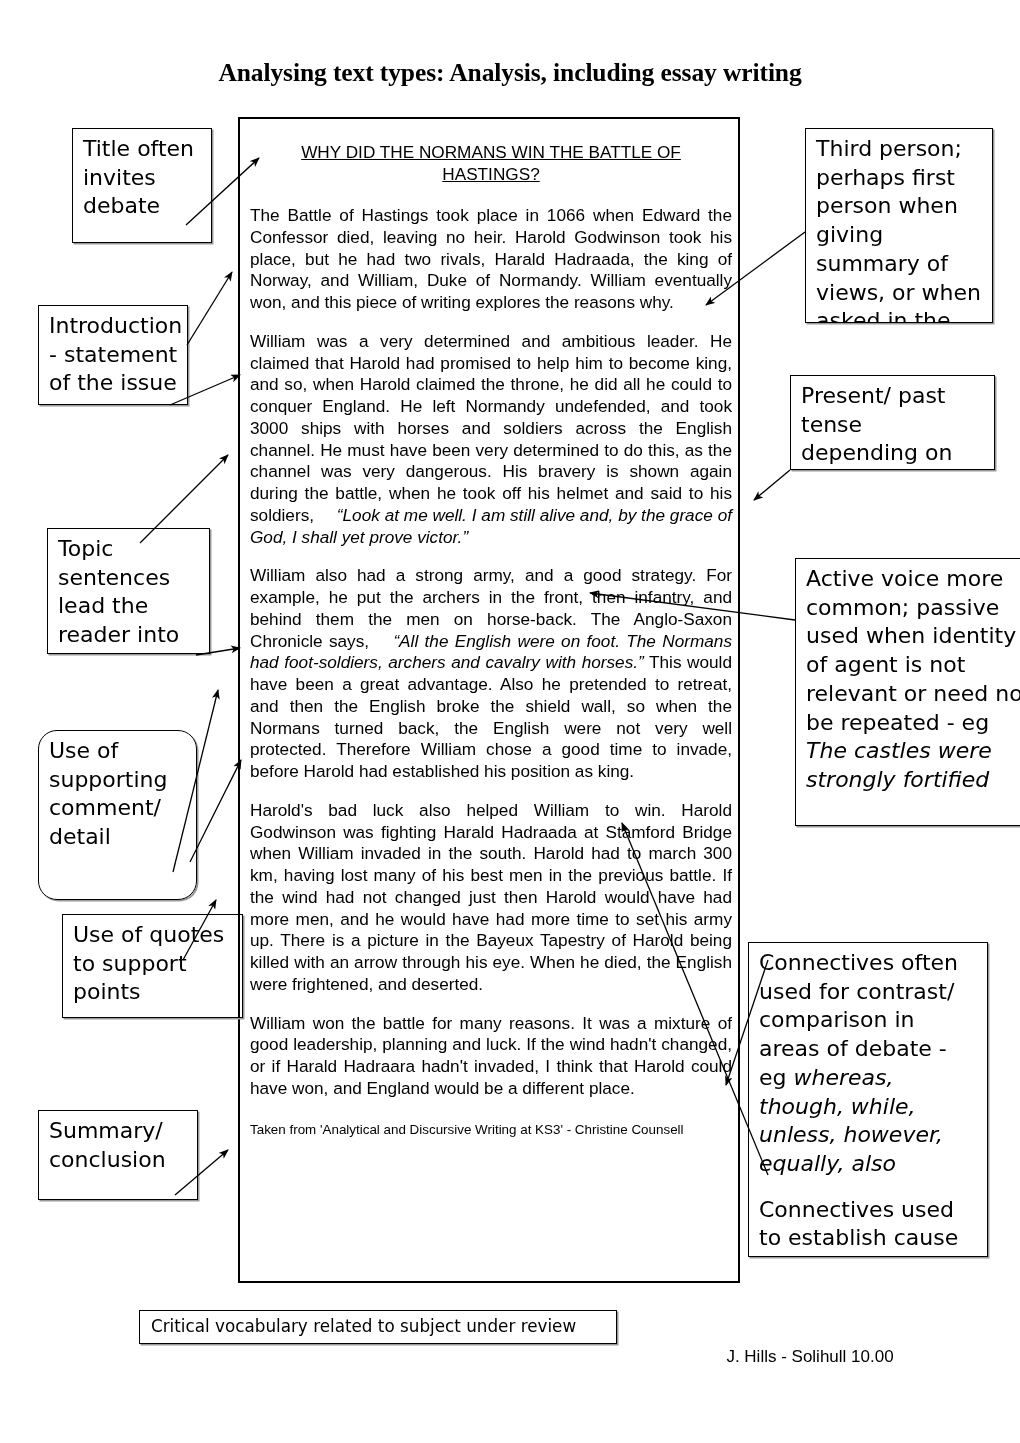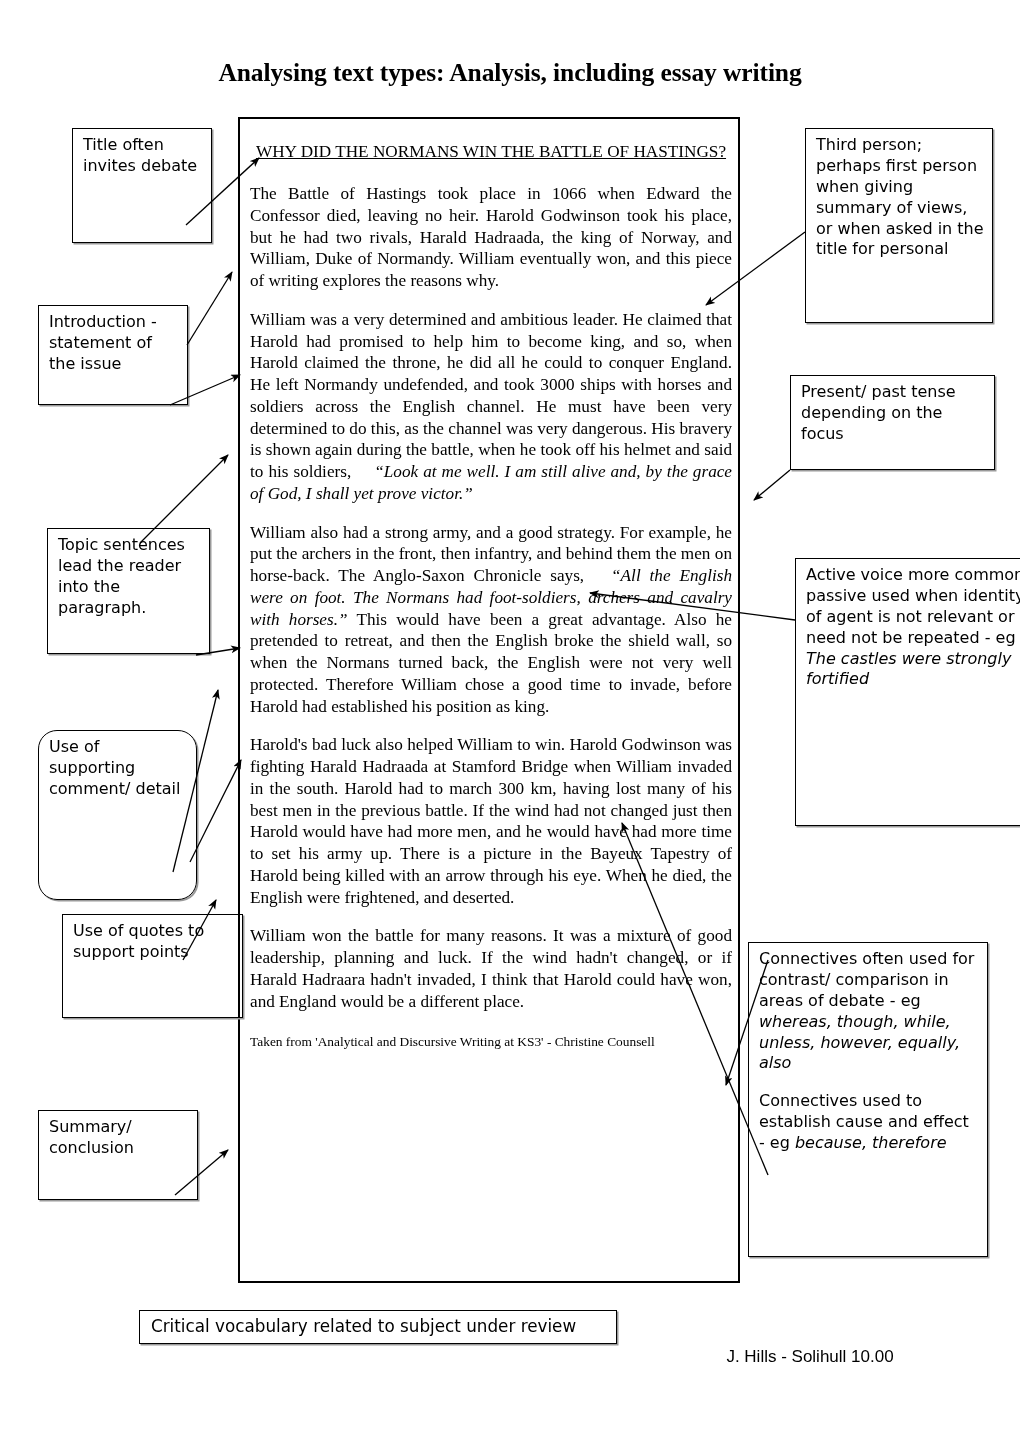--- a/index.html
+++ b/index.html
@@ -35,21 +35,20 @@
   
   #essay-frame {
     position: absolute;
     left: 238px;
     top: 117px;
     width: 502px;
     height: 1166px;
     border: 2px solid #000000;
     box-sizing: border-box;
     background: transparent;
-    font-family: Liberation Serif, serif;
   }
   #essay-inner {
     position: absolute;
     left: 10px;
     top: 10px;
     width: 482px;
   }
   #essay-heading {
     font-size: 17.2px;
     text-align: center;
@@ -73,21 +72,21 @@
     margin: 22px 0 0 0;
   }
 
   
   .callout {
     position: absolute;
     border: 1px solid #000000;
     background: transparent;
     box-sizing: border-box;
     font-family: "DejaVu Sans", sans-serif;
-    font-size: 16px;
+    font-size: 22px;
     line-height: 1.305;
     overflow: hidden;
     padding: 6px 8px 6px 10px;
     box-shadow: 1.5px 1.5px 0 0 #9a9a9a;
   }
   .callout i { font-style: italic; }
   .callout p { margin: 0; }
   .callout p + p { margin-top: 17px; }
 
   

